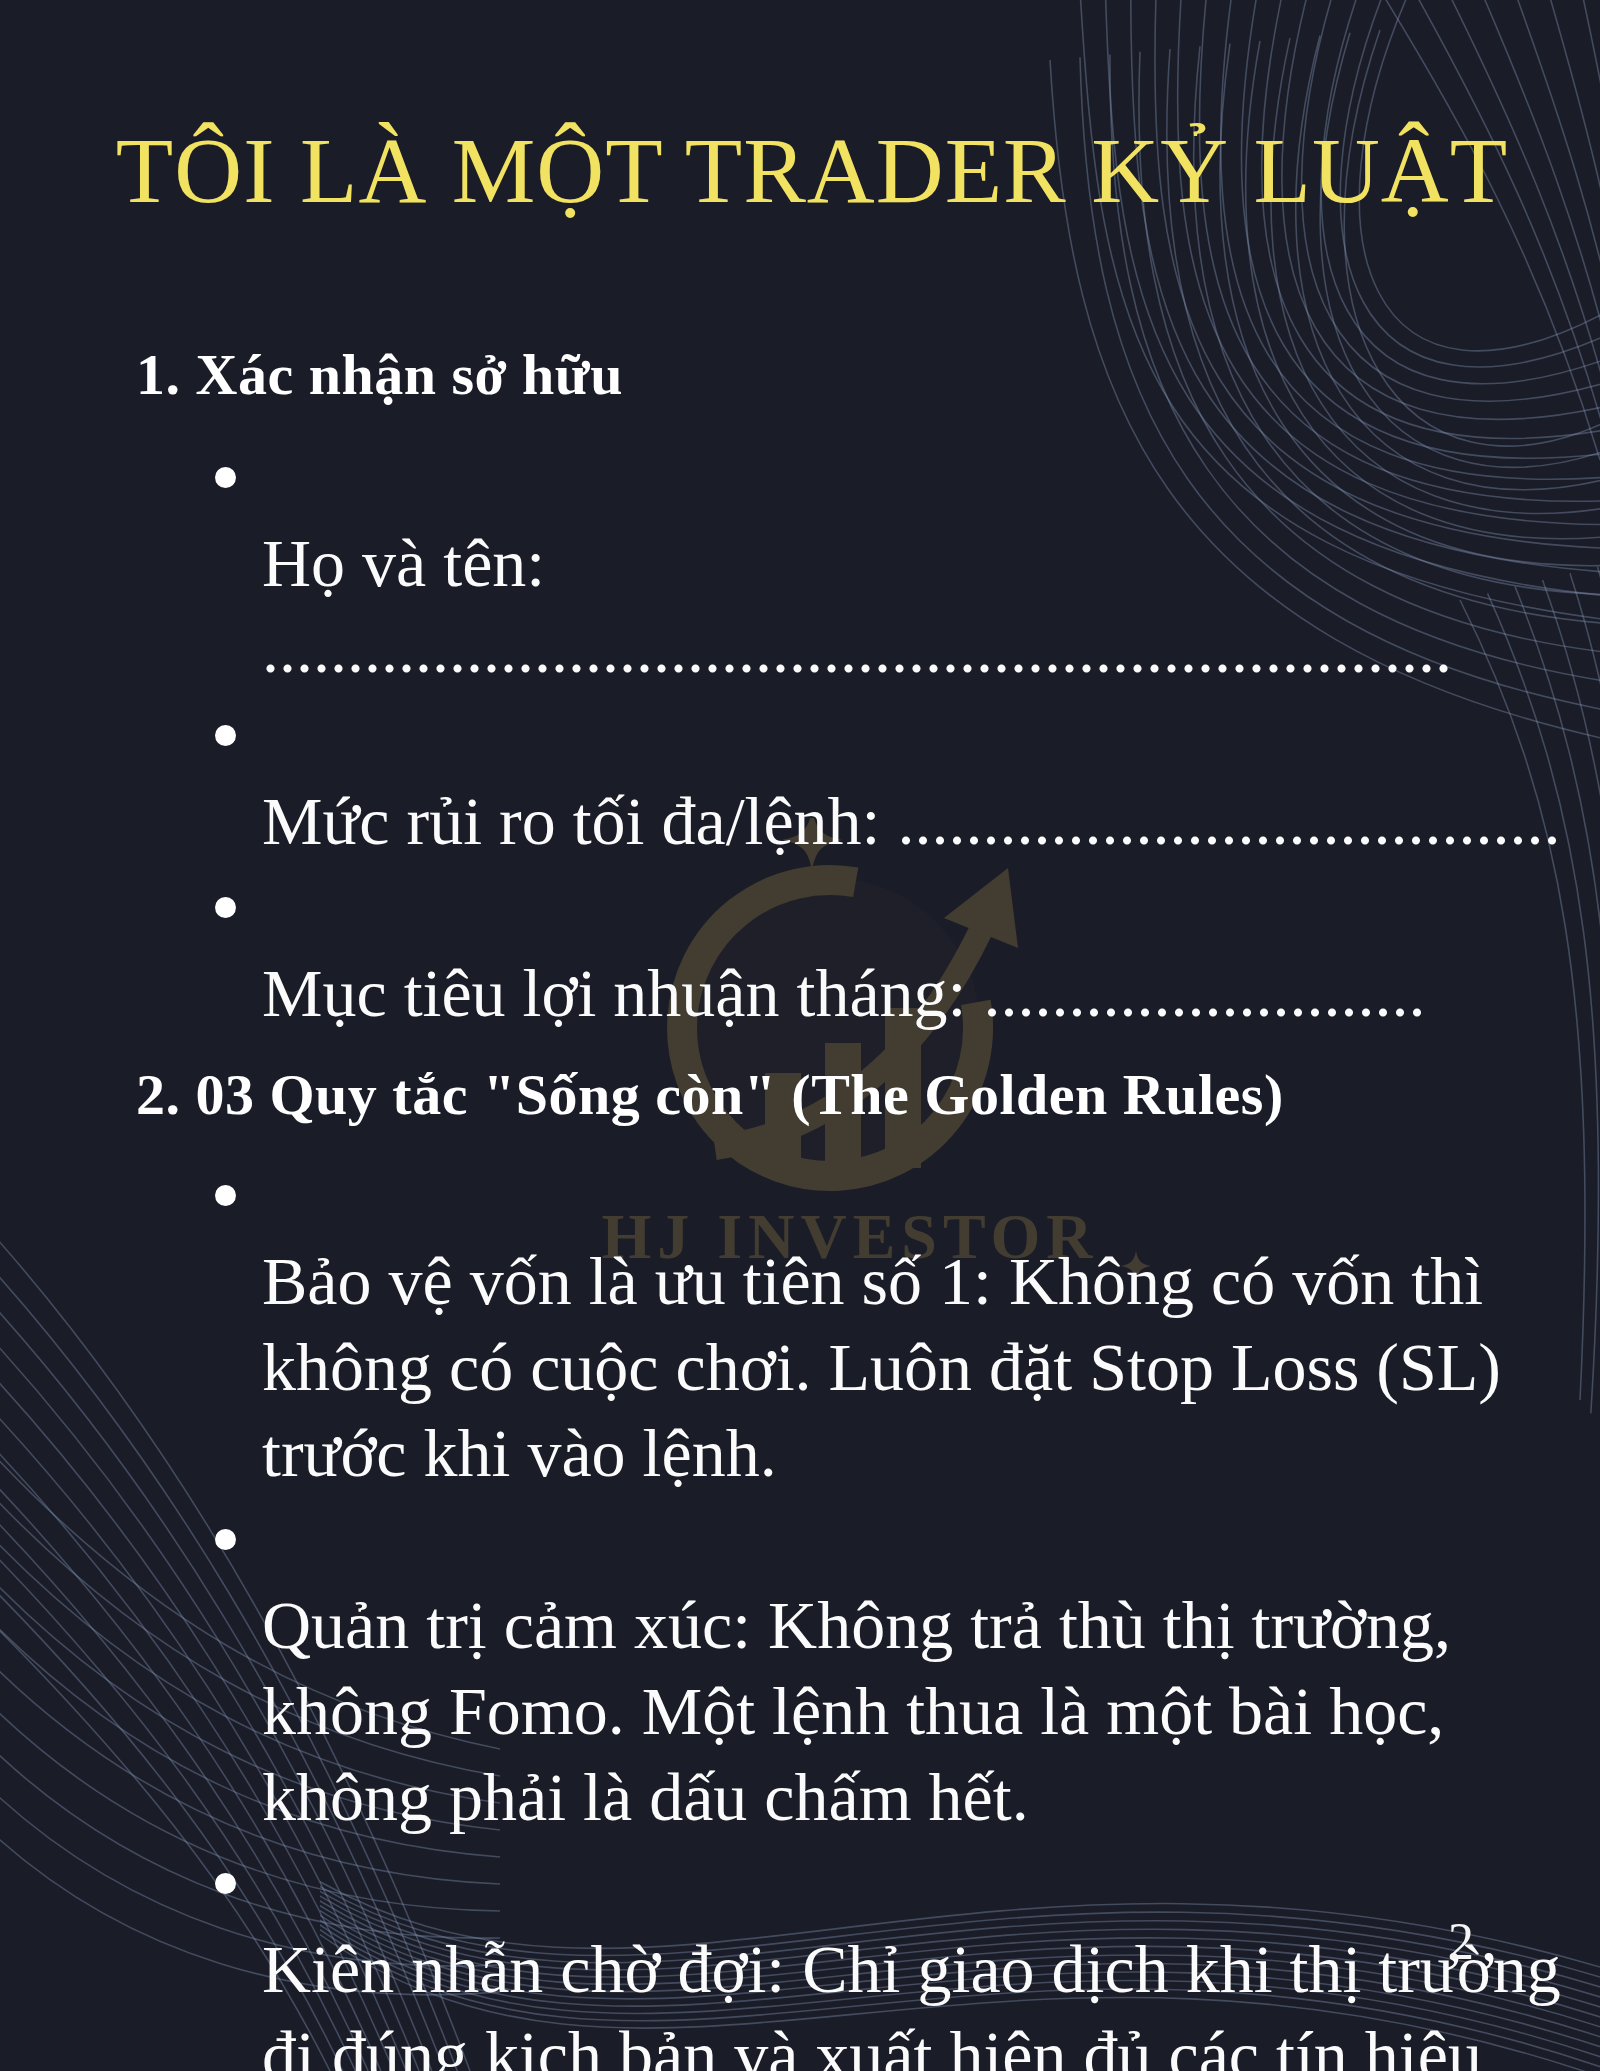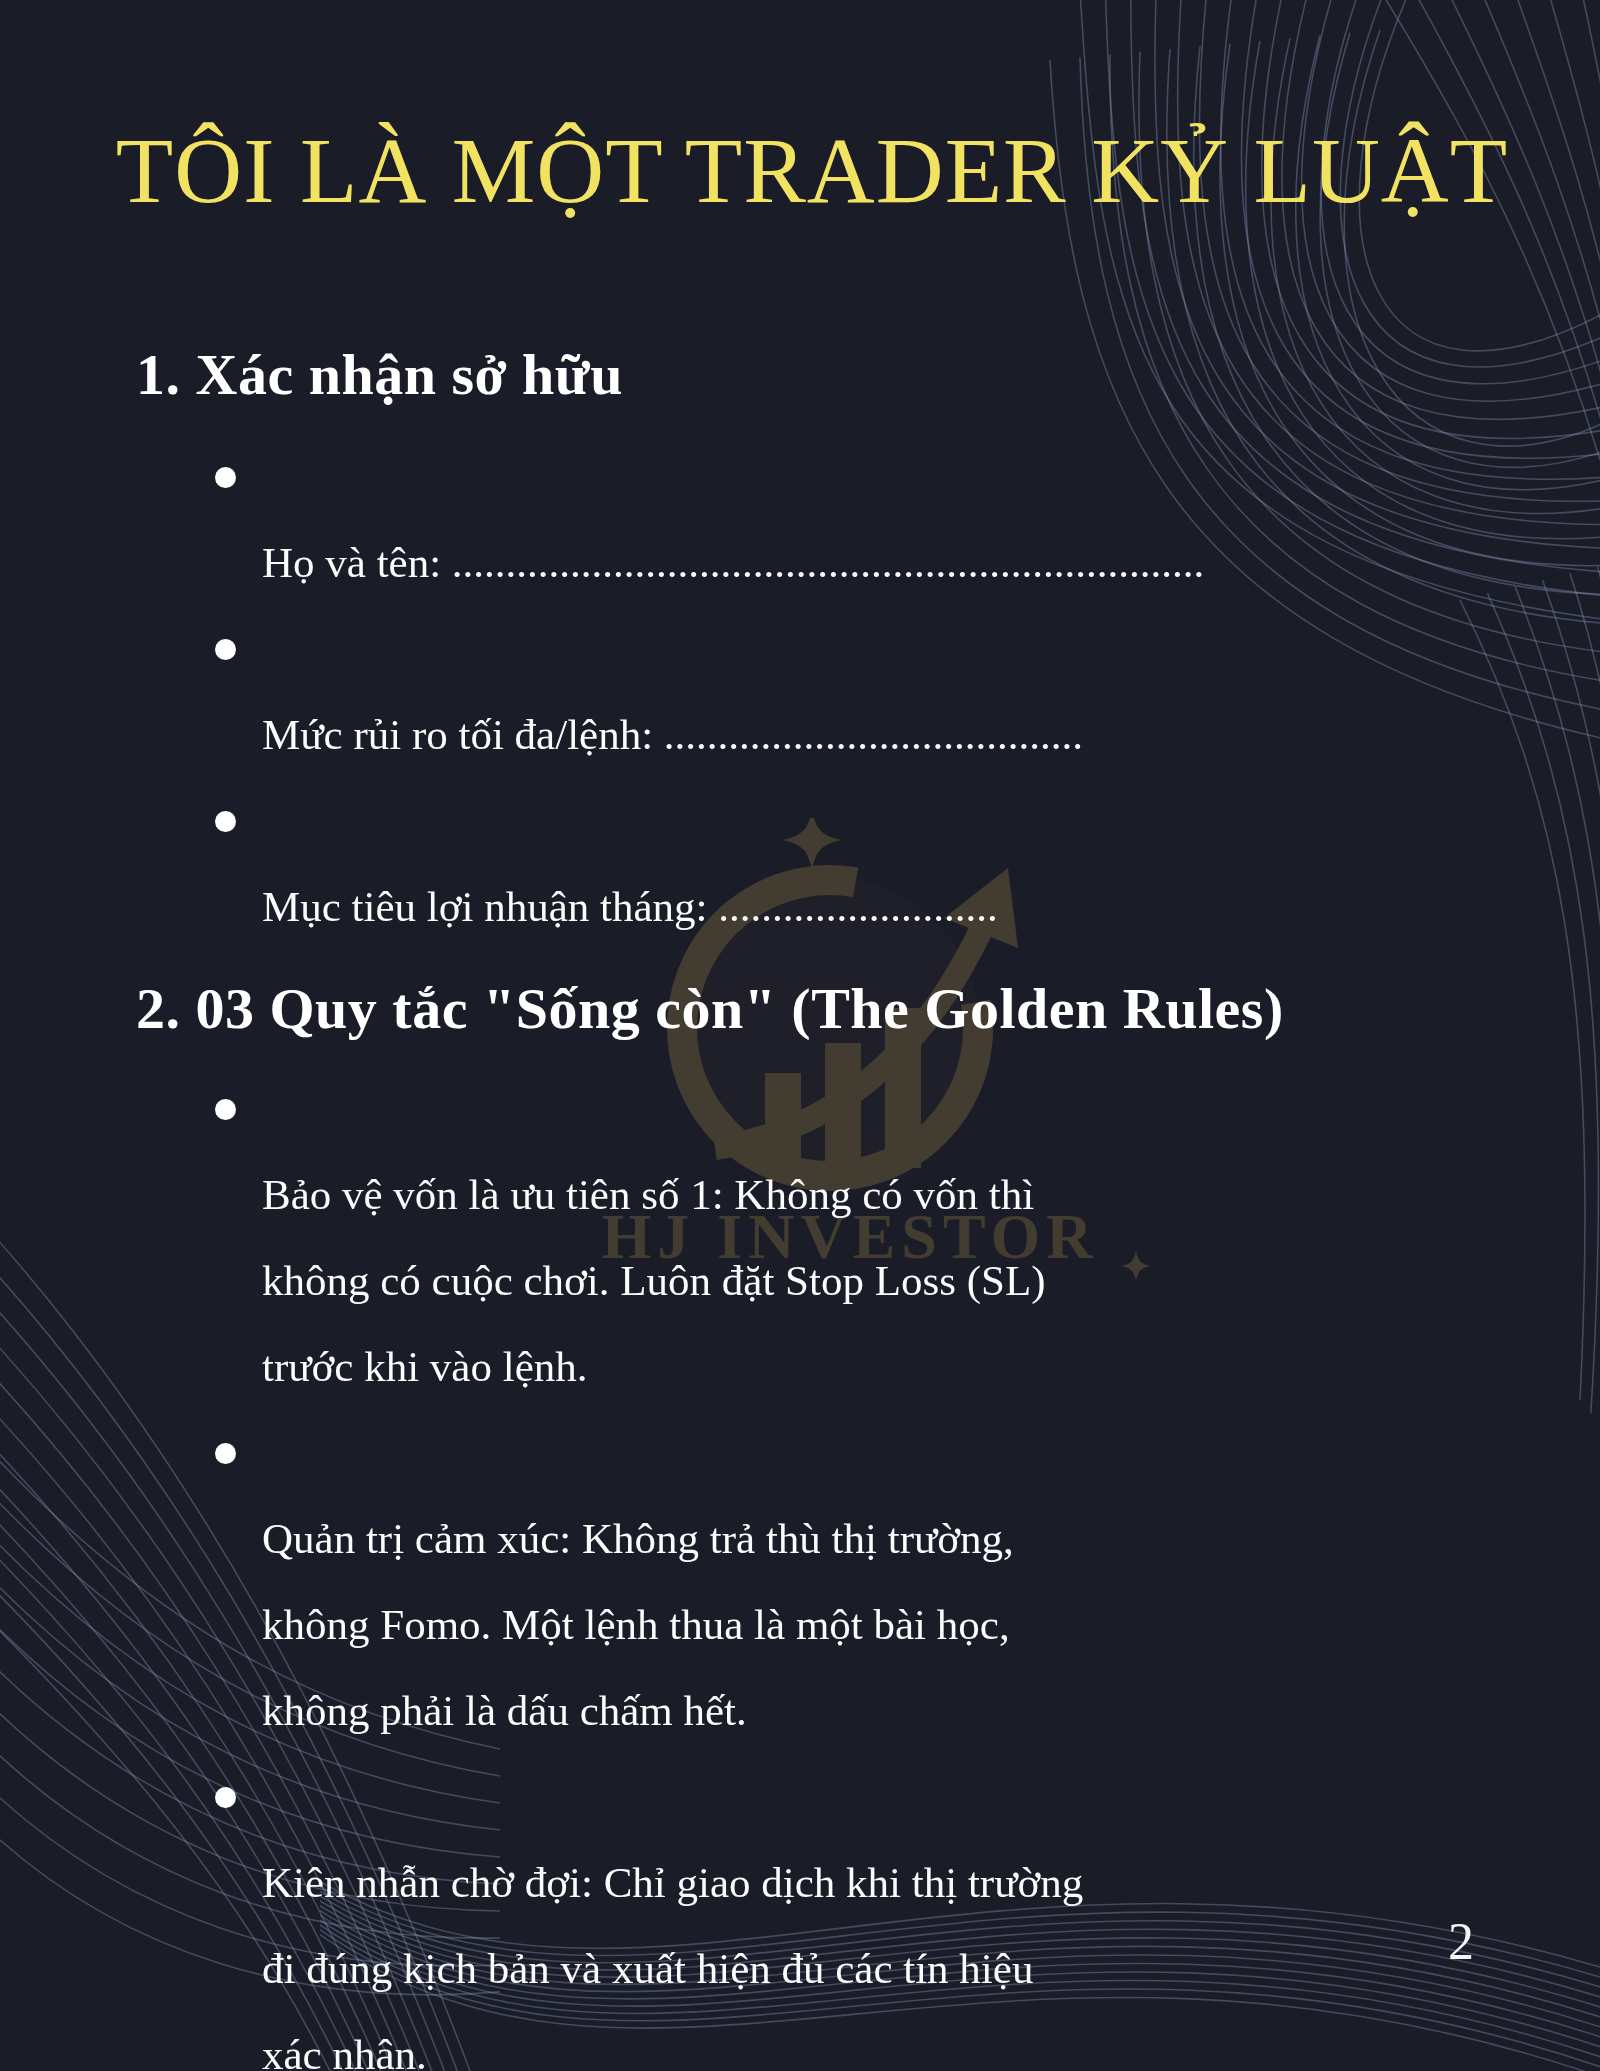--- a/index.html
+++ b/index.html
@@ -18,21 +18,21 @@
     position:absolute;top:102px;left:0;width:1600px;text-align:center;
     font-size:94px;line-height:1.2;letter-spacing:1px;color:#f2e262;font-weight:400;margin:12px;
   }
   .content{position:absolute;left:120px;top:316px;width:1446px;}
   .sec-h{font-size:58px;line-height:86px;font-weight:bold;color:#ffffff;margin:16px;letter-spacing:.5px;}
   .sec-h3{font-family:"DejaVu Serif","Liberation Serif",serif;font-size:51px;line-height:86px;font-weight:bold;color:#ffffff;margin:0;}
   ul.blist{list-style:none;margin:0;padding:0;}
   ul.blist.first{margin-top:10px;}
   ul.blist.second{margin-top:-2px;}
   ul.blist li{
-    position:relative;padding-left:142px;font-size:43px;line-height:86px;
+    position:relative;padding-left:142px;font-size:68px;line-height:86px;
     white-space:pre-line;color:#fbfbfb;
   }
   .dot{
     position:absolute;left:95px;top:33px;width:21px;height:21px;border-radius:50%;
     background:#ffffff;display:block;
   }
   .page-number{position:absolute;top:1912px;right:126px;font-size:52px;color:#f5f5f5;}
 </style>
 </head>
 <body>

